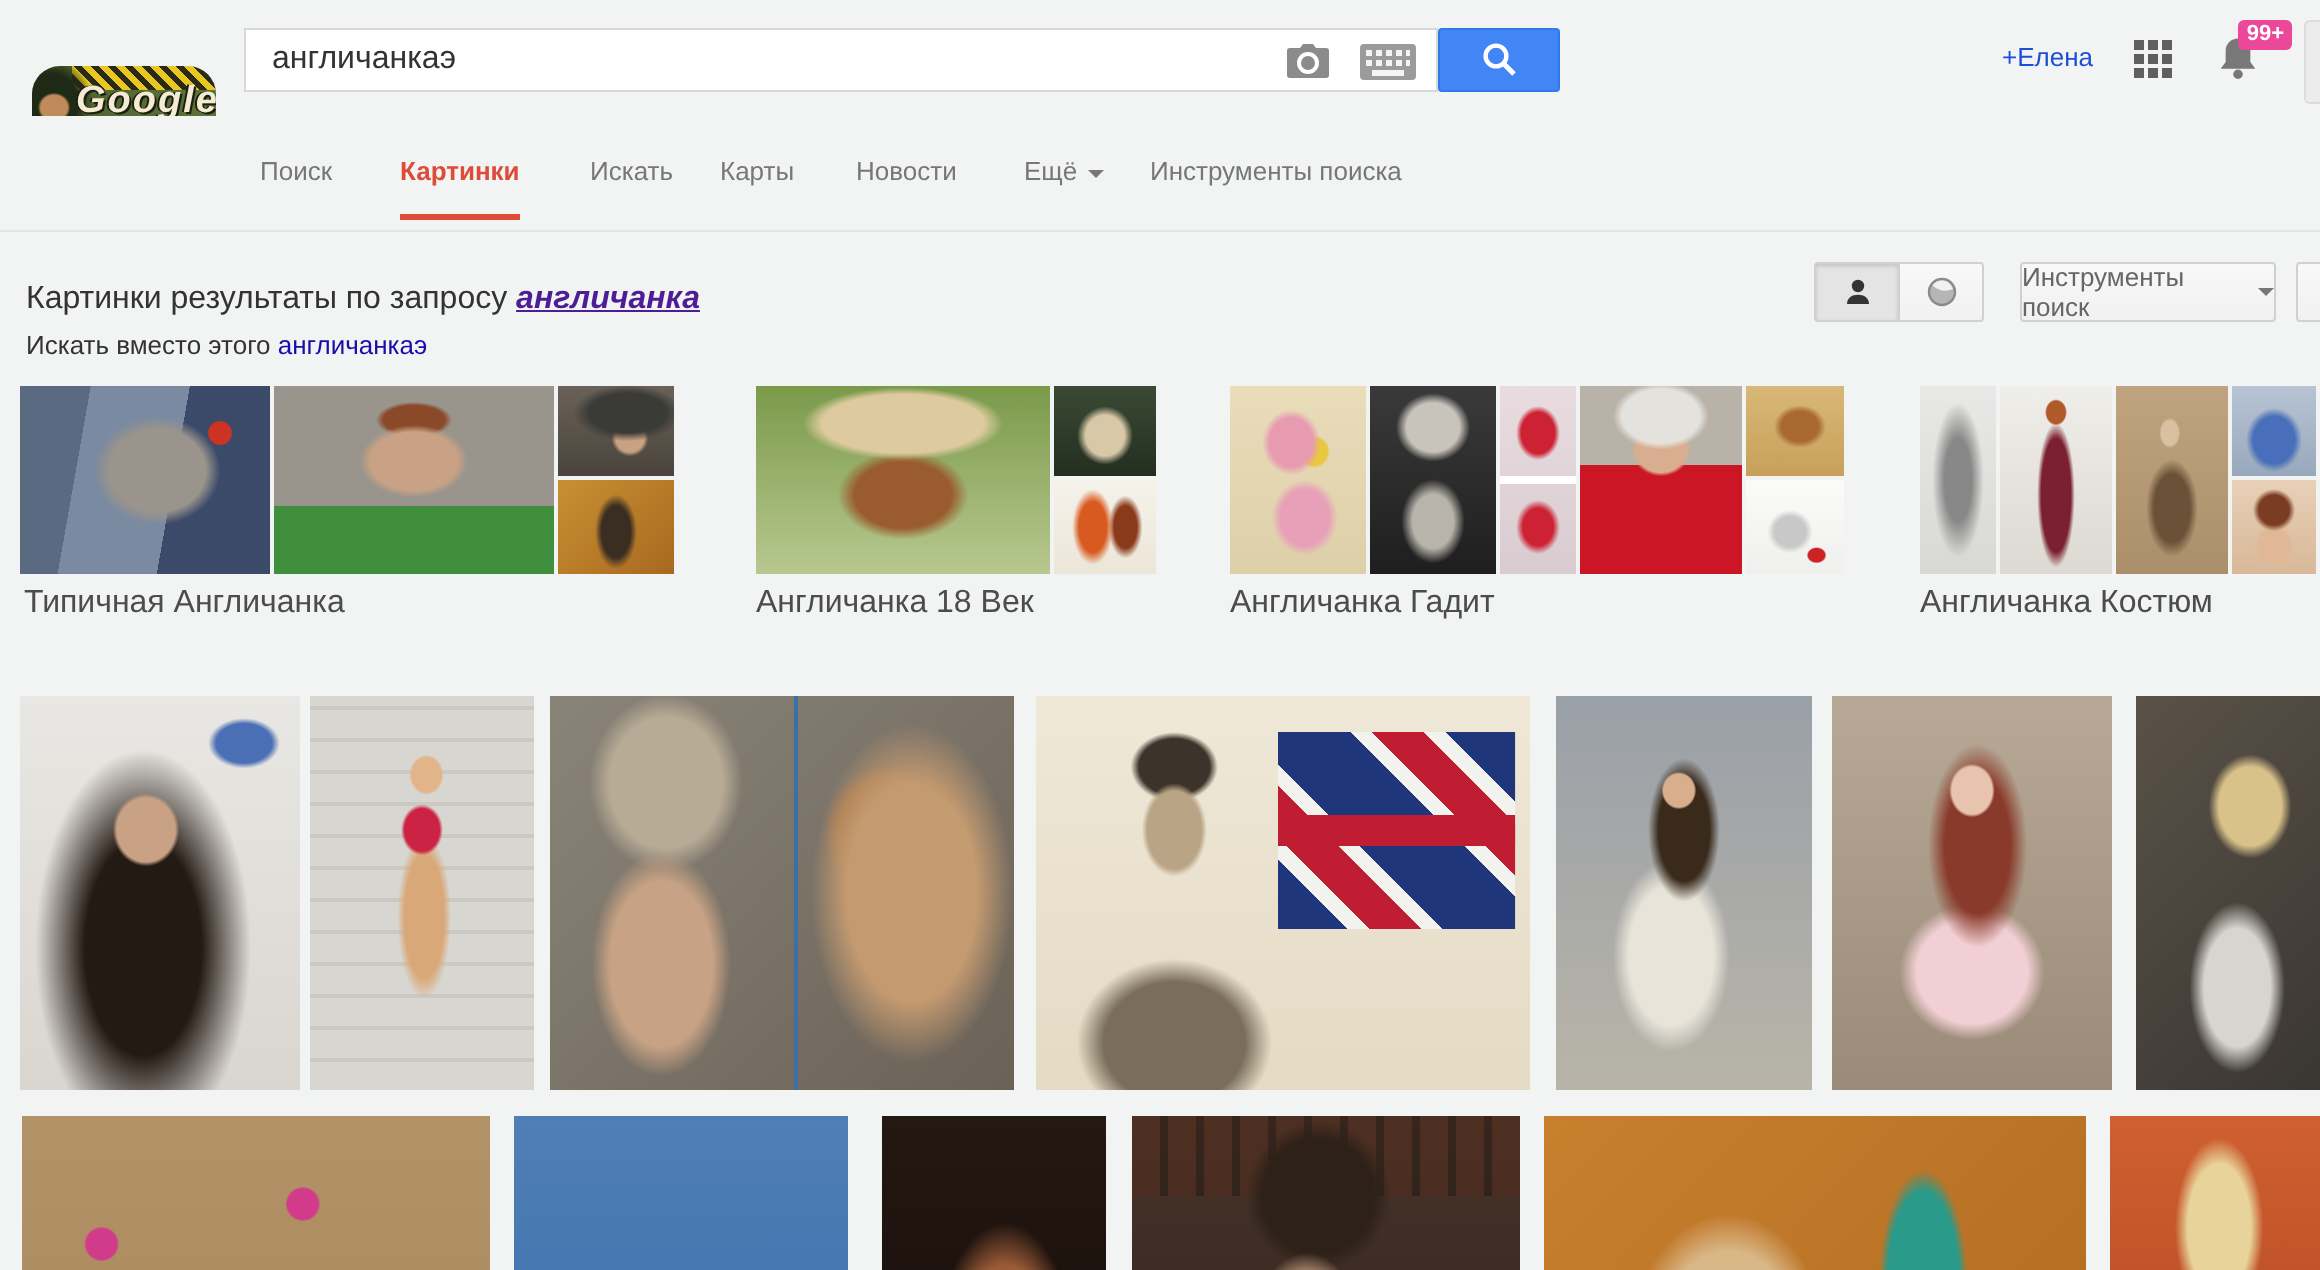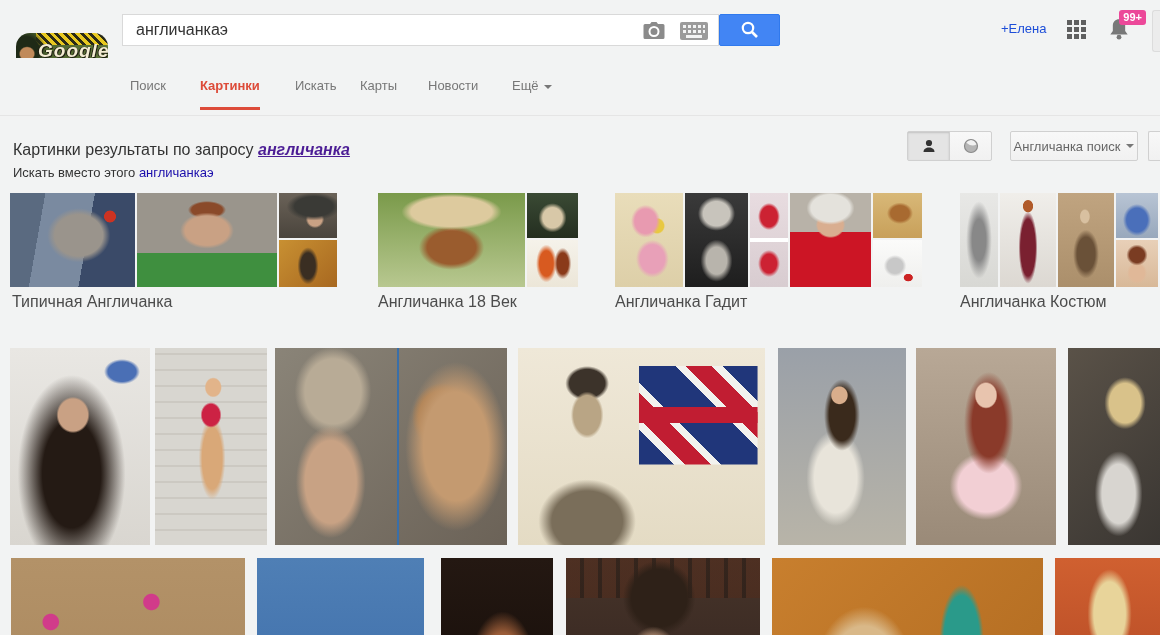--- a/index.html
+++ b/index.html
@@ -145,39 +145,40 @@
   <div class="profile-edge"></div>
 </div>
 
 <div class="navrow">
   <div class="tab" style="left:130px">Поиск</div>
   <div class="tab active" style="left:200px">Картинки</div>
   <div class="tab" style="left:295px">Искать</div>
   <div class="tab" style="left:360px">Карты</div>
   <div class="tab" style="left:428px">Новости</div>
   <div class="tab" style="left:512px"><span>Ещё</span><span class="arr"></span></div>
+  <div class="tab" style="left:575px">Инструменты поиска</div>
 
   <div class="toolbtn grp">
     <span class="half sel">
       <svg width="16" height="16" viewBox="0 0 16 16">
         <circle cx="8" cy="5" r="3.1" fill="#333"></circle>
         <path d="M2.5 14c0-3 2.5-4.6 5.5-4.6s5.5 1.6 5.5 4.6z" fill="#333"></path>
       </svg>
     </span>
     <span class="half">
       <svg width="16" height="16" viewBox="0 0 16 16">
         <circle cx="8" cy="8" r="6.5" fill="#b5b5b5"></circle>
         <path d="M3 4.5 Q8 9 13.5 6.5 Q12 2.5 8 1.8 Q4.5 2.2 3 4.5z" fill="#f1f1f1"></path>
         <circle cx="8" cy="8" r="6.5" fill="none" stroke="#8a8a8a" stroke-width="1.2"></circle>
       </svg>
     </span>
   </div>
 
   <div class="toolbtn safe">
-    <span>Англичанка поиск</span>
+    <span>Инструменты поиск</span>
     <span class="arr"></span>
   </div>
 
   <div class="toolbtn nav-edge"></div>
 </div>
 
 <div class="res1">
   <span>Картинки результаты по запросу</span>
   <a>англичанка</a>
 </div>

